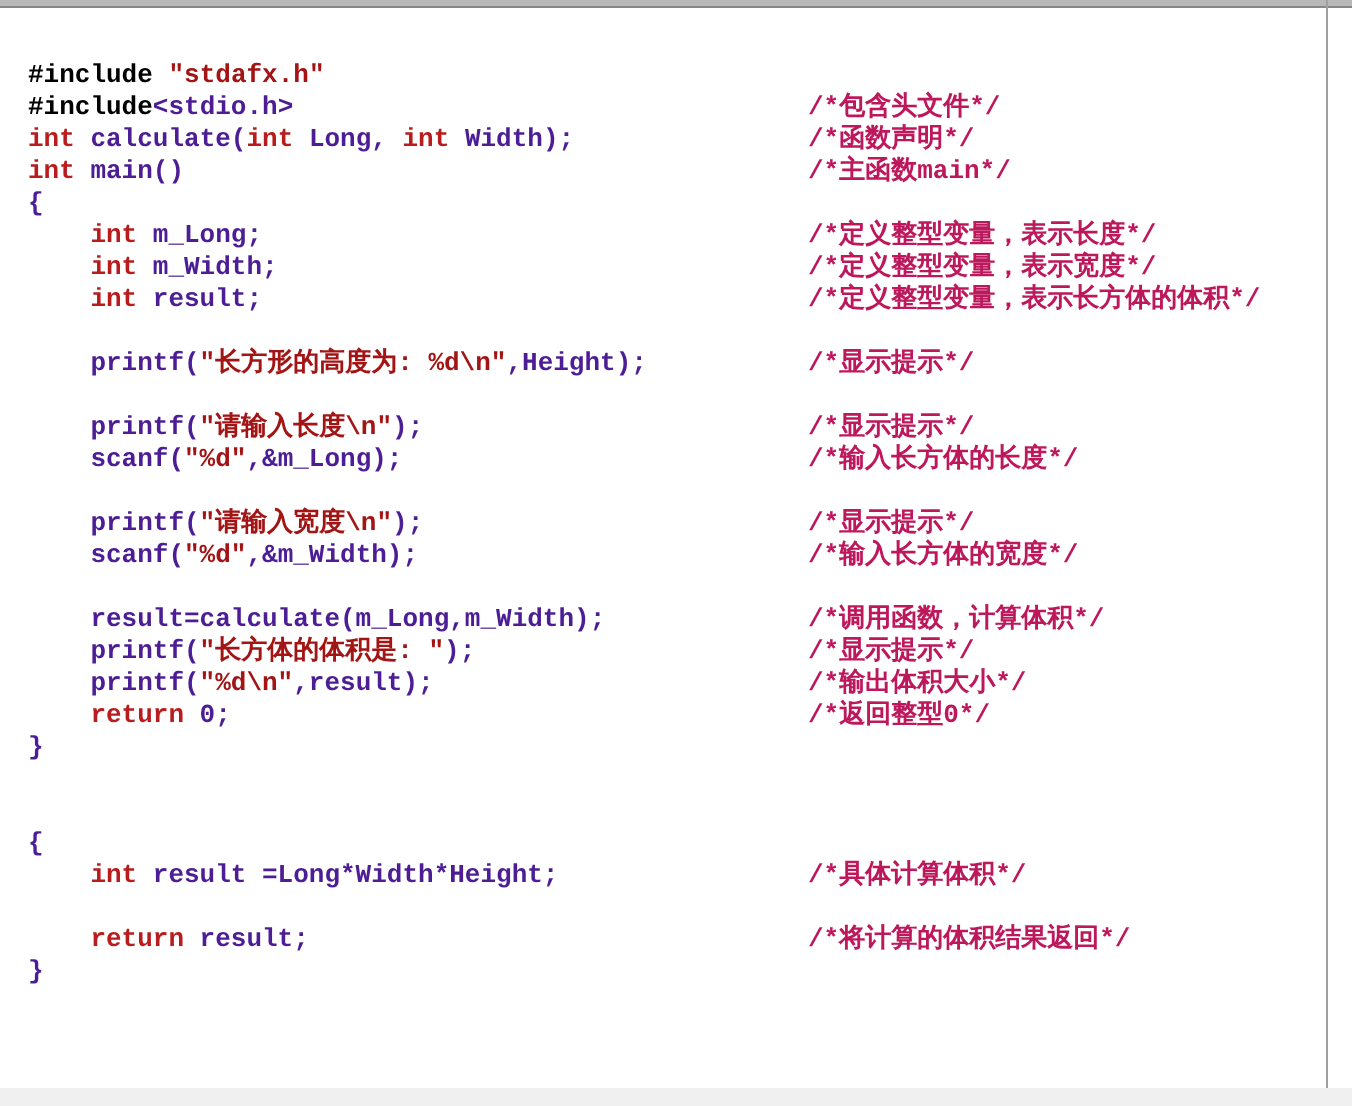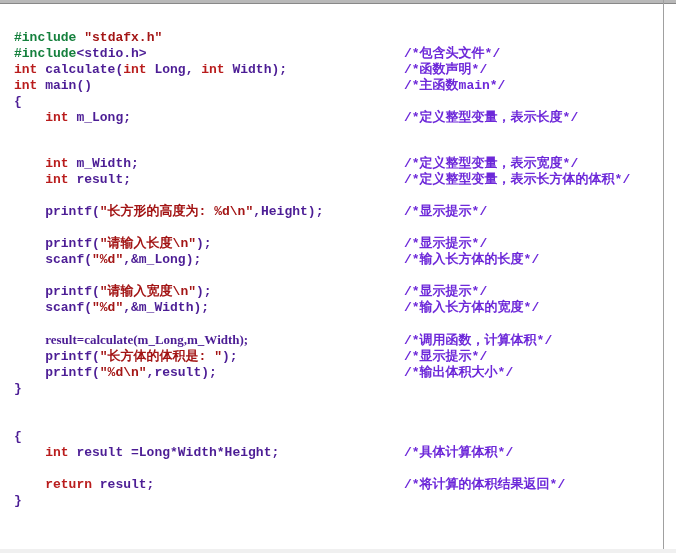--- a/index.html
+++ b/index.html
@@ -21,57 +21,58 @@
     padding: 10px 14px 40px 14px;
     min-height: 540px;
     width: 676px;
     box-sizing: border-box;
     white-space: nowrap;
   }
   .line {
     display: block;
     min-height: 16px;
   }
-  .preproc { color: #15803d; }
+  .preproc { color: #000000; }
   .keyword { color: #b91c1c; }
   .string  { color: #a31515; }
-  .comment { color: #6d28d9; }
+  .comment { color: #be185d; }
   .plain   { color: #4c1d95; }
   .margin-line { background: #a0a0a0; width:1px; position:absolute; right:12px; top:0; bottom:0;}
   .container { position: relative; width:676px;}
   .indent1 { display:inline-block; width: 2.4em;}
   .comment-col { display:inline-block; }
 </style>
 </head>
 <body>
 
 <div class="container">
   <div class="top-bar"></div>
   <div class="code-area" id="code-root">
       <span class="line"><span style="display: inline-block; min-width: 390px;"><span class="plain"></span></span></span>
       <span class="line"><span style="display: inline-block; min-width: 390px;"><span class="preproc">#include</span><span class="plain"> </span><span class="string">"stdafx.h"</span></span></span>
       <span class="line"><span style="display: inline-block; min-width: 390px;"><span class="preproc">#include</span><span class="plain">&lt;stdio.h&gt;</span></span><span class="comment comment-col">/*包含头文件*/</span></span>
       <span class="line"><span style="display: inline-block; min-width: 390px;"><span class="keyword">int</span><span class="plain"> calculate(</span><span class="keyword">int</span><span class="plain"> Long, </span><span class="keyword">int</span><span class="plain"> Width);</span></span><span class="comment comment-col">/*函数声明*/</span></span>
       <span class="line"><span style="display: inline-block; min-width: 390px;"><span class="keyword">int</span><span class="plain"> main()</span></span><span class="comment comment-col">/*主函数main*/</span></span>
       <span class="line"><span style="display: inline-block; min-width: 390px;"><span class="plain">{</span></span></span>
       <span class="line"><span style="display: inline-block; min-width: 390px;"><span class="indent1"></span><span class="keyword">int</span><span class="plain"> m_Long;</span></span><span class="comment comment-col">/*定义整型变量，表示长度*/</span></span>
-      <span class="line"><span style="display: inline-block; min-width: 390px; margin-top: 30px;"><span class="indent1"></span><span class="keyword">int</span><span class="plain"> m_Width;</span></span><span class="comment comment-col">/*定义整型变量，表示宽度*/</span></span>
+      <span class="line"><span style="display: inline-block; min-width: 390px;"><span class="indent1"></span><span class="keyword">int</span><span class="plain"> m_Width;</span></span><span class="comment comment-col">/*定义整型变量，表示宽度*/</span></span>
       <span class="line"><span style="display: inline-block; min-width: 390px;"><span class="indent1"></span><span class="keyword">int</span><span class="plain"> result;</span></span><span class="comment comment-col">/*定义整型变量，表示长方体的体积*/</span></span>
       <span class="line"><span style="display: inline-block; min-width: 390px;"><span class="plain"></span></span></span>
       <span class="line"><span style="display: inline-block; min-width: 390px;"><span class="indent1"></span><span class="plain">printf(</span><span class="string">"长方形的高度为: %d\n"</span><span class="plain">,Height);</span></span><span class="comment comment-col">/*显示提示*/</span></span>
       <span class="line"><span style="display: inline-block; min-width: 390px;"><span class="plain"></span></span></span>
       <span class="line"><span style="display: inline-block; min-width: 390px;"><span class="indent1"></span><span class="plain">printf(</span><span class="string">"请输入长度\n"</span><span class="plain">);</span></span><span class="comment comment-col">/*显示提示*/</span></span>
       <span class="line"><span style="display: inline-block; min-width: 390px;"><span class="indent1"></span><span class="plain">scanf(</span><span class="string">"%d"</span><span class="plain">,&amp;m_Long);</span></span><span class="comment comment-col">/*输入长方体的长度*/</span></span>
       <span class="line"><span style="display: inline-block; min-width: 390px;"><span class="plain"></span></span></span>
       <span class="line"><span style="display: inline-block; min-width: 390px;"><span class="indent1"></span><span class="plain">printf(</span><span class="string">"请输入宽度\n"</span><span class="plain">);</span></span><span class="comment comment-col">/*显示提示*/</span></span>
       <span class="line"><span style="display: inline-block; min-width: 390px;"><span class="indent1"></span><span class="plain">scanf(</span><span class="string">"%d"</span><span class="plain">,&amp;m_Width);</span></span><span class="comment comment-col">/*输入长方体的宽度*/</span></span>
       <span class="line"><span style="display: inline-block; min-width: 390px;"><span class="plain"></span></span></span>
-      <span class="line"><span style="display: inline-block; min-width: 390px; font-family: Liberation Serif, serif;"><span class="indent1"></span><span class="plain">result=calculate(m_Long,m_Width);</span></span><span class="comment comment-col">/*调用函数，计算体积*/</span></span>
+      <span class="line"><span style="display: inline-block; min-width: 390px;"><span class="indent1"></span><span class="plain">result=calculate(m_Long,m_Width);</span></span><span class="comment comment-col">/*调用函数，计算体积*/</span></span>
       <span class="line"><span style="display: inline-block; min-width: 390px;"><span class="indent1"></span><span class="plain">printf(</span><span class="string">"长方体的体积是: "</span><span class="plain">);</span></span><span class="comment comment-col">/*显示提示*/</span></span>
       <span class="line"><span style="display: inline-block; min-width: 390px;"><span class="indent1"></span><span class="plain">printf(</span><span class="string">"%d\n"</span><span class="plain">,result);</span></span><span class="comment comment-col">/*输出体积大小*/</span></span>
+      <span class="line"><span style="display: inline-block; min-width: 390px;"><span class="indent1"></span><span class="keyword">return</span><span class="plain"> 0;</span></span><span class="comment comment-col">/*返回整型0*/</span></span>
       <span class="line"><span style="display: inline-block; min-width: 390px;"><span class="plain">}</span></span></span>
       <span class="line"><span style="display: inline-block; min-width: 390px;"><span class="plain"></span></span></span>
       <span class="line"><span style="display: inline-block; min-width: 390px;"><span class="plain"></span></span></span>
       <span class="line"><span style="display: inline-block; min-width: 390px;"><span class="plain">{</span></span></span>
       <span class="line"><span style="display: inline-block; min-width: 390px;"><span class="indent1"></span><span class="keyword">int</span><span class="plain"> result =Long*Width*Height;</span></span><span class="comment comment-col">/*具体计算体积*/</span></span>
       <span class="line"><span style="display: inline-block; min-width: 390px;"><span class="plain"></span></span></span>
       <span class="line"><span style="display: inline-block; min-width: 390px;"><span class="indent1"></span><span class="keyword">return</span><span class="plain"> result;</span></span><span class="comment comment-col">/*将计算的体积结果返回*/</span></span>
       <span class="line"><span style="display: inline-block; min-width: 390px;"><span class="plain">}</span></span></span>
     </div>
   <div class="margin-line"></div>

